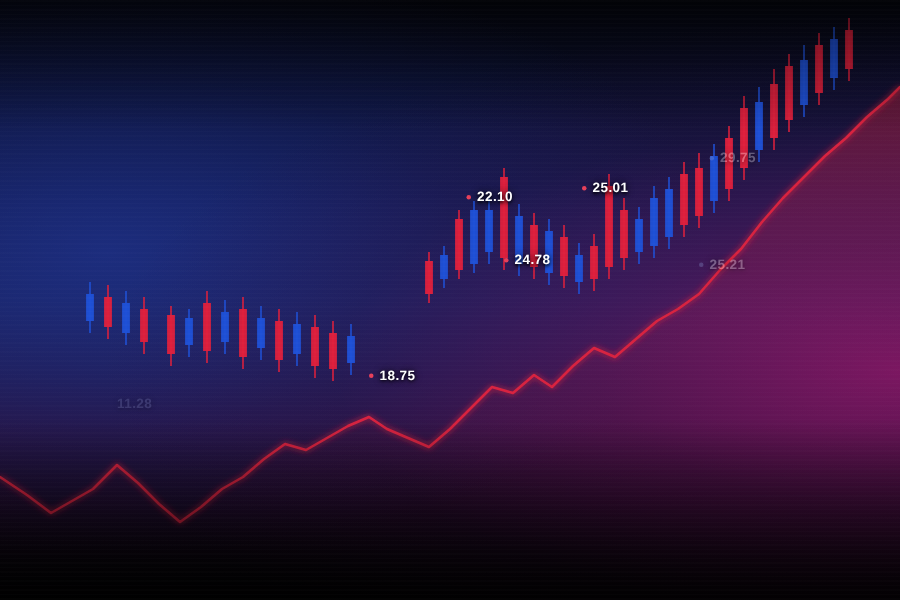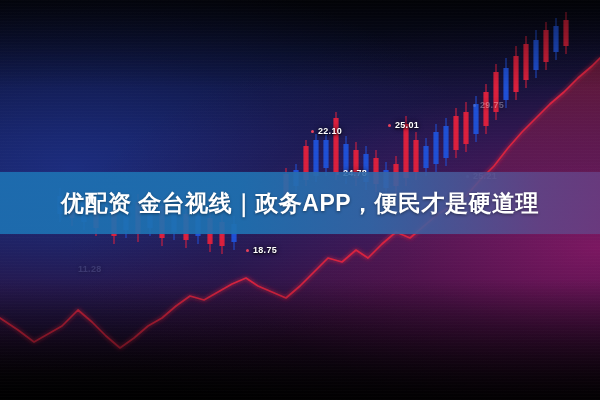--- a/index.html
+++ b/index.html
@@ -259,17 +259,14 @@
       <div class="price-label" style="left: 336px; top: 168px;"><span class="dot"></span><span>24.78</span></div>
       <div class="price-label" style="left: 246px; top: 245px;"><span class="dot"></span><span>18.75</span></div>
       <div class="price-label dim" style="left: 473px; top: 100px;"><span class="dot"></span><span>29.75</span></div>
       <div class="price-label dim" style="left: 466px; top: 171px;"><span class="dot"></span><span>25.21</span></div>
       <div class="price-label faint" style="left: 78px; top: 264px;"><span>11.28</span></div>
     </div>
 
   <div class="bg-vignette"></div>
   <div class="scanlines"></div>
 
-  <div class="banner">
-    <span class="banner-title">优配资 金台视线｜政务APP，便民才是硬道理</span>
-  </div>
 
 </div>
 
 </body></html>

